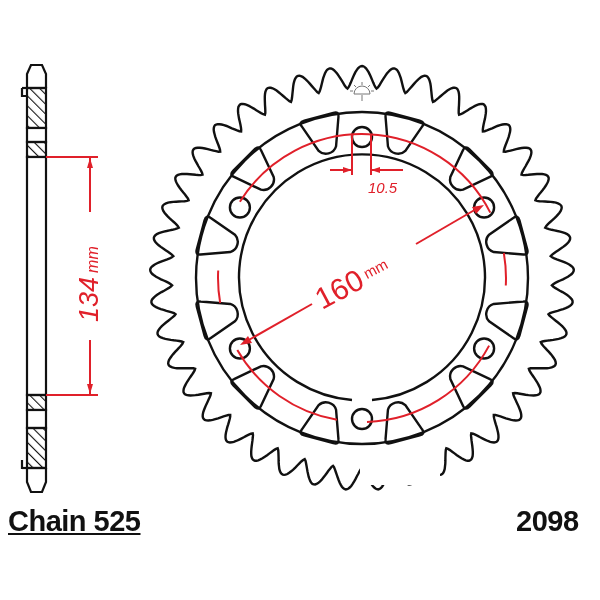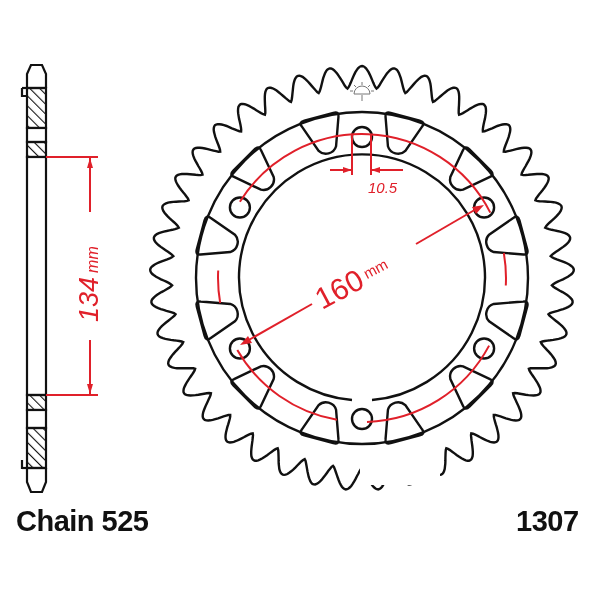--- a/index.html
+++ b/index.html
@@ -1,21 +1,21 @@
 <!DOCTYPE html>
 <html><head>
 <meta charset="utf-8">
 <style>
   html, body { margin: 0; padding: 0; background: #ffffff; }
   body { width: 600px; height: 600px; position: relative; overflow: hidden;
          font-family: "Liberation Sans", sans-serif; }
   #drawing { position: absolute; left: 0; top: 0; width: 600px; height: 600px; }
   .lbl { position: absolute; font-weight: bold; color: #111111; font-size: 29px;
          font-family: "Liberation Sans", sans-serif; letter-spacing: -0.5px; }
-  #chain-label { left: 16px; top: 505px; }
+  #chain-label { left: 8px; top: 505px; text-decoration: underline; }
   #part-number { left: 516px; top: 505px; }
 </style>
 </head>
 <body>
 
 <svg id="drawing" viewBox="0 0 600 600" xmlns="http://www.w3.org/2000/svg">
   <defs>
     <pattern id="hatch" patternUnits="userSpaceOnUse" width="7" height="7" patternTransform="rotate(-45)">
       <line x1="0" y1="0" x2="0" y2="7" stroke="#111" stroke-width="2.2"></line>
     </pattern>
@@ -107,13 +107,13 @@
     <polygon points="352,170 343,167 343,173" fill="#e0202a" stroke="none"></polygon>
     <polygon points="371,170 380,167 380,173" fill="#e0202a" stroke="none"></polygon>
   </g>
   <text x="368" y="193" fill="#e0202a" font-family="Liberation Sans, sans-serif" font-size="15" font-style="italic">10.5</text>
   <text transform="translate(322,310) rotate(-28)" fill="#e0202a" font-family="Liberation Sans, sans-serif" font-size="30">
     <tspan>160</tspan><tspan font-size="15" dx="4" dy="-6">mm</tspan>
   </text>
 </svg>
 
 <div id="chain-label" class="lbl">Chain 525</div>
-<div id="part-number" class="lbl">1307</div>
+<div id="part-number" class="lbl">2098</div>
 
 </body></html>

